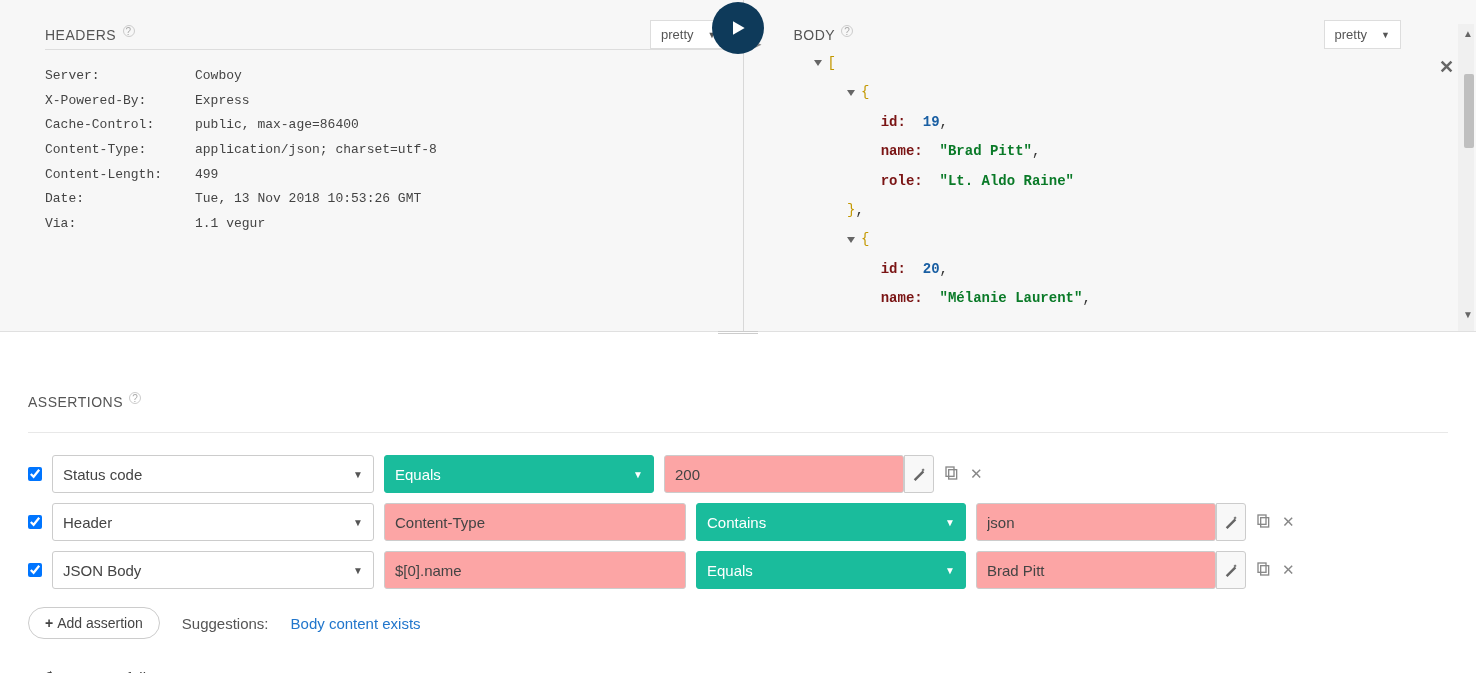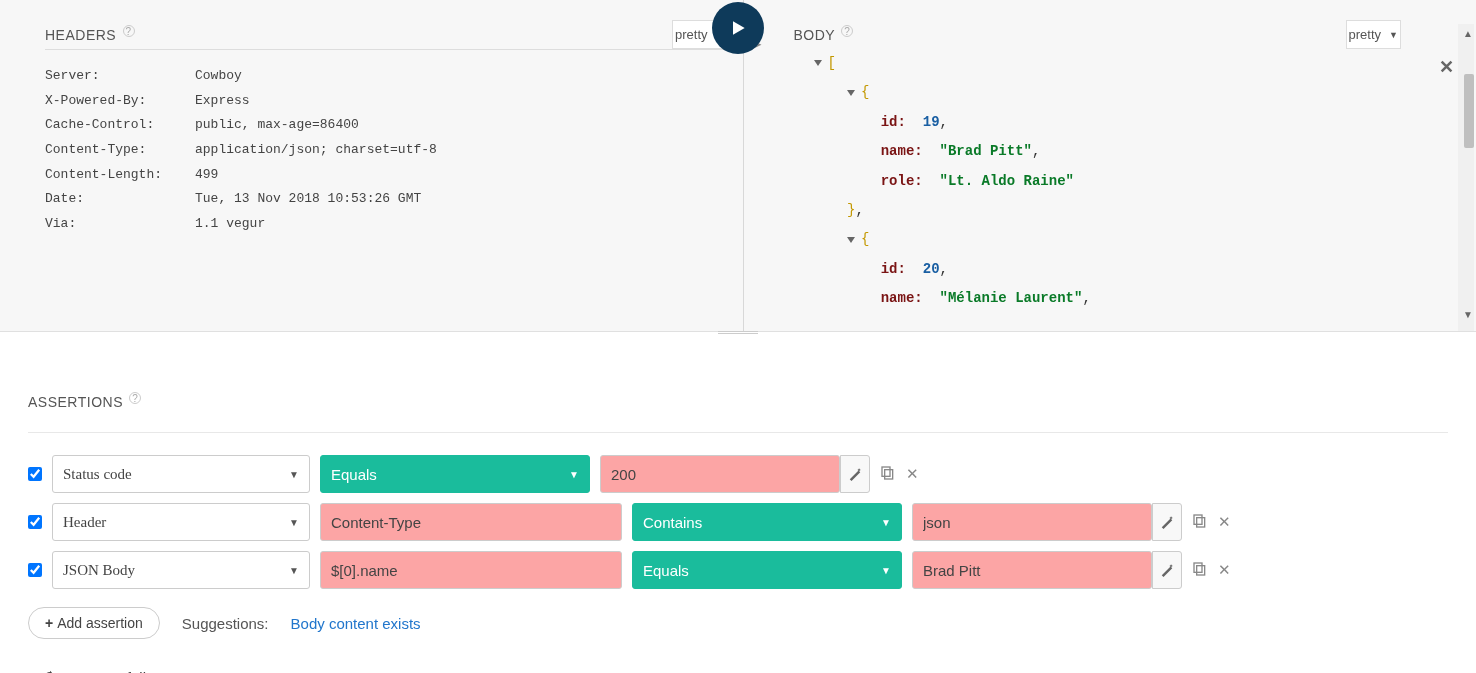--- a/index.html
+++ b/index.html
@@ -11,21 +11,21 @@
 
 .top-panels { display: flex; height: 332px; background: #f7f7f7; border-bottom: 1px solid #e0e0e0; position: relative; }
 .panel { flex: 1; padding: 0; position: relative; }
 .panel.left { padding-left: 30px; border-right: 1px solid #d8d8d8; }
 .panel.right { padding-left: 20px; }
 
 .panel-header { display: flex; align-items: center; justify-content: space-between; padding: 20px 15px 0 15px; }
 .panel-title { font-size: 14px; letter-spacing: 0.5px; color: #555; position: relative; }
 .help-icon { font-size: 10px; color: #aaa; vertical-align: super; margin-left: 2px; border: 1px solid #ccc; border-radius: 50%; width: 12px; height: 12px; display: inline-flex; align-items: center; justify-content: center; }
 
-.pretty-select { background: #fff; border: 1px solid #ddd; padding: 6px 2px; font-size: 13px; color: #555; display: flex; align-items: center; gap: 8px; cursor: pointer; }
+.pretty-select { background: #fff; border: 1px solid #ddd; padding: 6px 10px; font-size: 13px; color: #555; display: flex; align-items: center; gap: 14px; cursor: pointer; }
 .chev-down { font-size: 9px; }
 
 .collapse-arrow { position: absolute; top: 36px; font-size: 13px; color: #888; cursor: pointer; }
 .collapse-arrow.left-arrow { right: 10px; }
 .collapse-arrow.right-arrow { left: 8px; }
 
 .divider-line { border-bottom: 1px solid #ddd; margin: 0 15px 14px 15px; }
 
 .headers-table { font-family: "Courier New", monospace; font-size: 13px; line-height: 1.9; padding: 0 15px; color: #444; }
 .headers-table .row { display: flex; }
@@ -57,21 +57,21 @@
 .assertions-hr { border-bottom: 1px solid #e8e8e8; margin-bottom: 22px; }
 
 .assertion-row { display: flex; align-items: center; gap: 10px; margin-bottom: 10px; }
 .chk { width: 14px; height: 14px; }
 .sel { border: 1px solid #ccc; background: #fff; height: 38px; padding: 0 10px; font-size: 15px; color: #444; display: flex; align-items:center; justify-content: space-between; border-radius: 3px; }
 .sel .caret { font-size: 10px; color: #555; }
 .sel.green { background: #1abc9c; color: #fff; border-color: #1abc9c; }
 .sel.green .caret { color: #fff; }
 .inp { border: 1px solid #ccc; background: #fca5a5; height: 38px; padding: 0 10px; font-size: 15px; color: #444; border-radius: 3px; }
 
-.w-source { width: 258px; font-family: Liberation Serif, serif; }
+.w-source { width: 322px; }
 .w-prop { width: 302px; }
 .w-op { width: 270px; }
 .w-val { width: 240px; }
 
 .icon-btn { width: 30px; height: 38px; border: 1px solid #ccc; background: #f8f8f8; display:flex; align-items:center; justify-content:center; border-radius: 0 3px 3px 0; margin-left: -10px; border-left: 1px solid #ccc; cursor:pointer; }
 .copy-ico, .del-ico { color: #888; font-size: 15px; cursor:pointer; }
 
 .add-assertion-btn { border: 1px solid #ccc; background: #fff; border-radius: 18px; padding: 7px 16px; font-size: 14px; color: #444; display:inline-flex; align-items:center; gap: 4px; cursor:pointer; }
 
 .suggestions-row { display: flex; align-items: center; gap: 22px; margin-top: 18px; }

